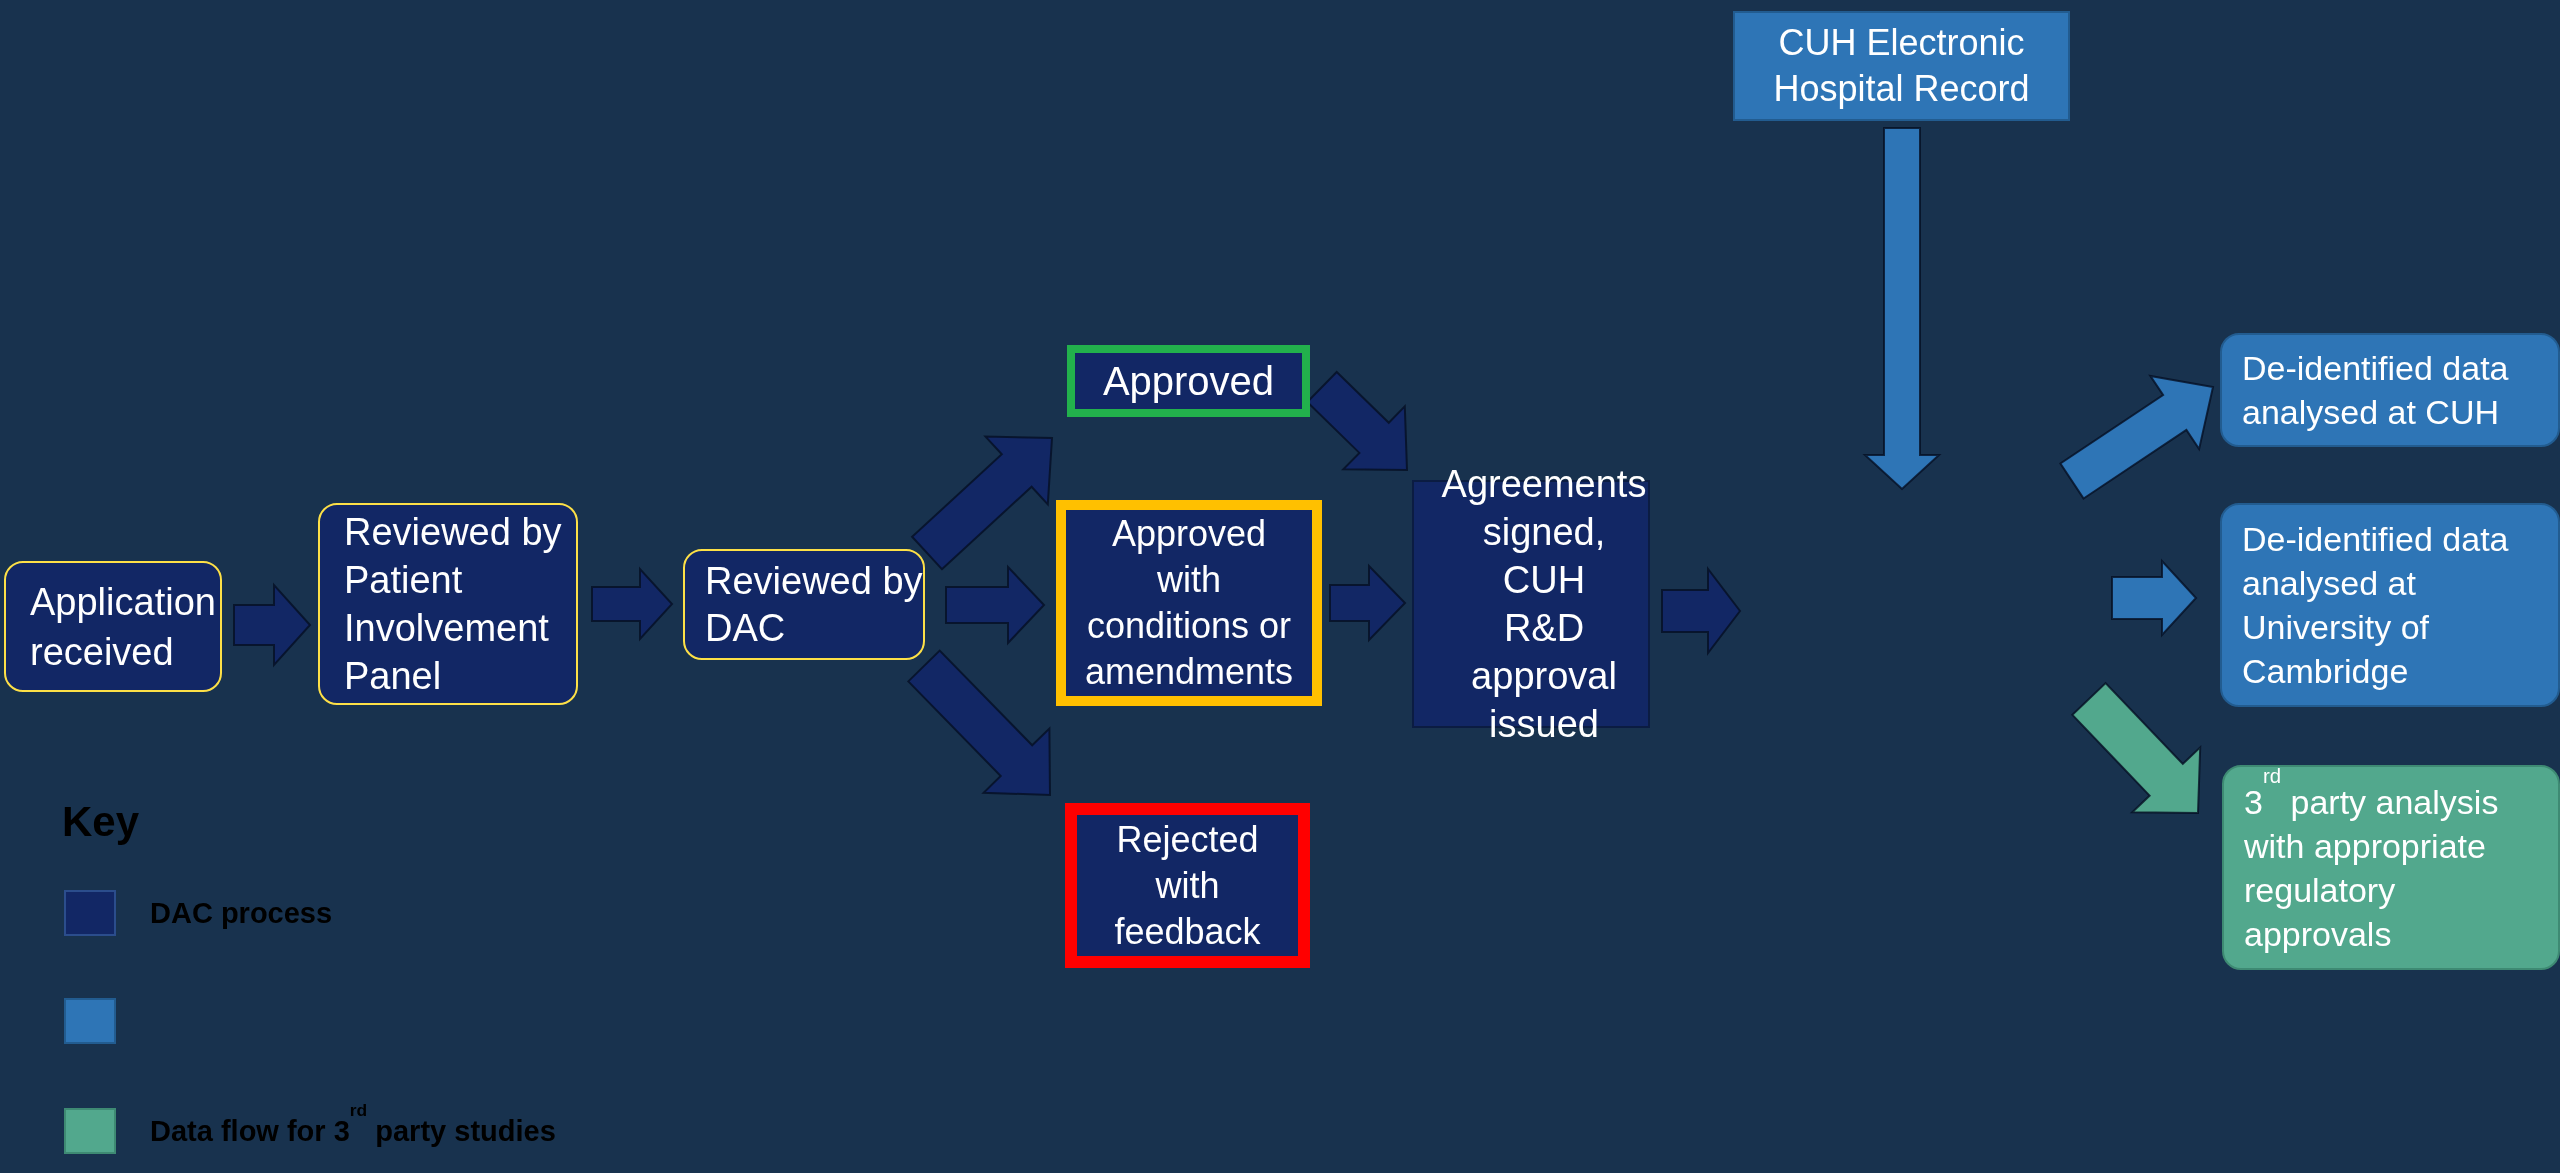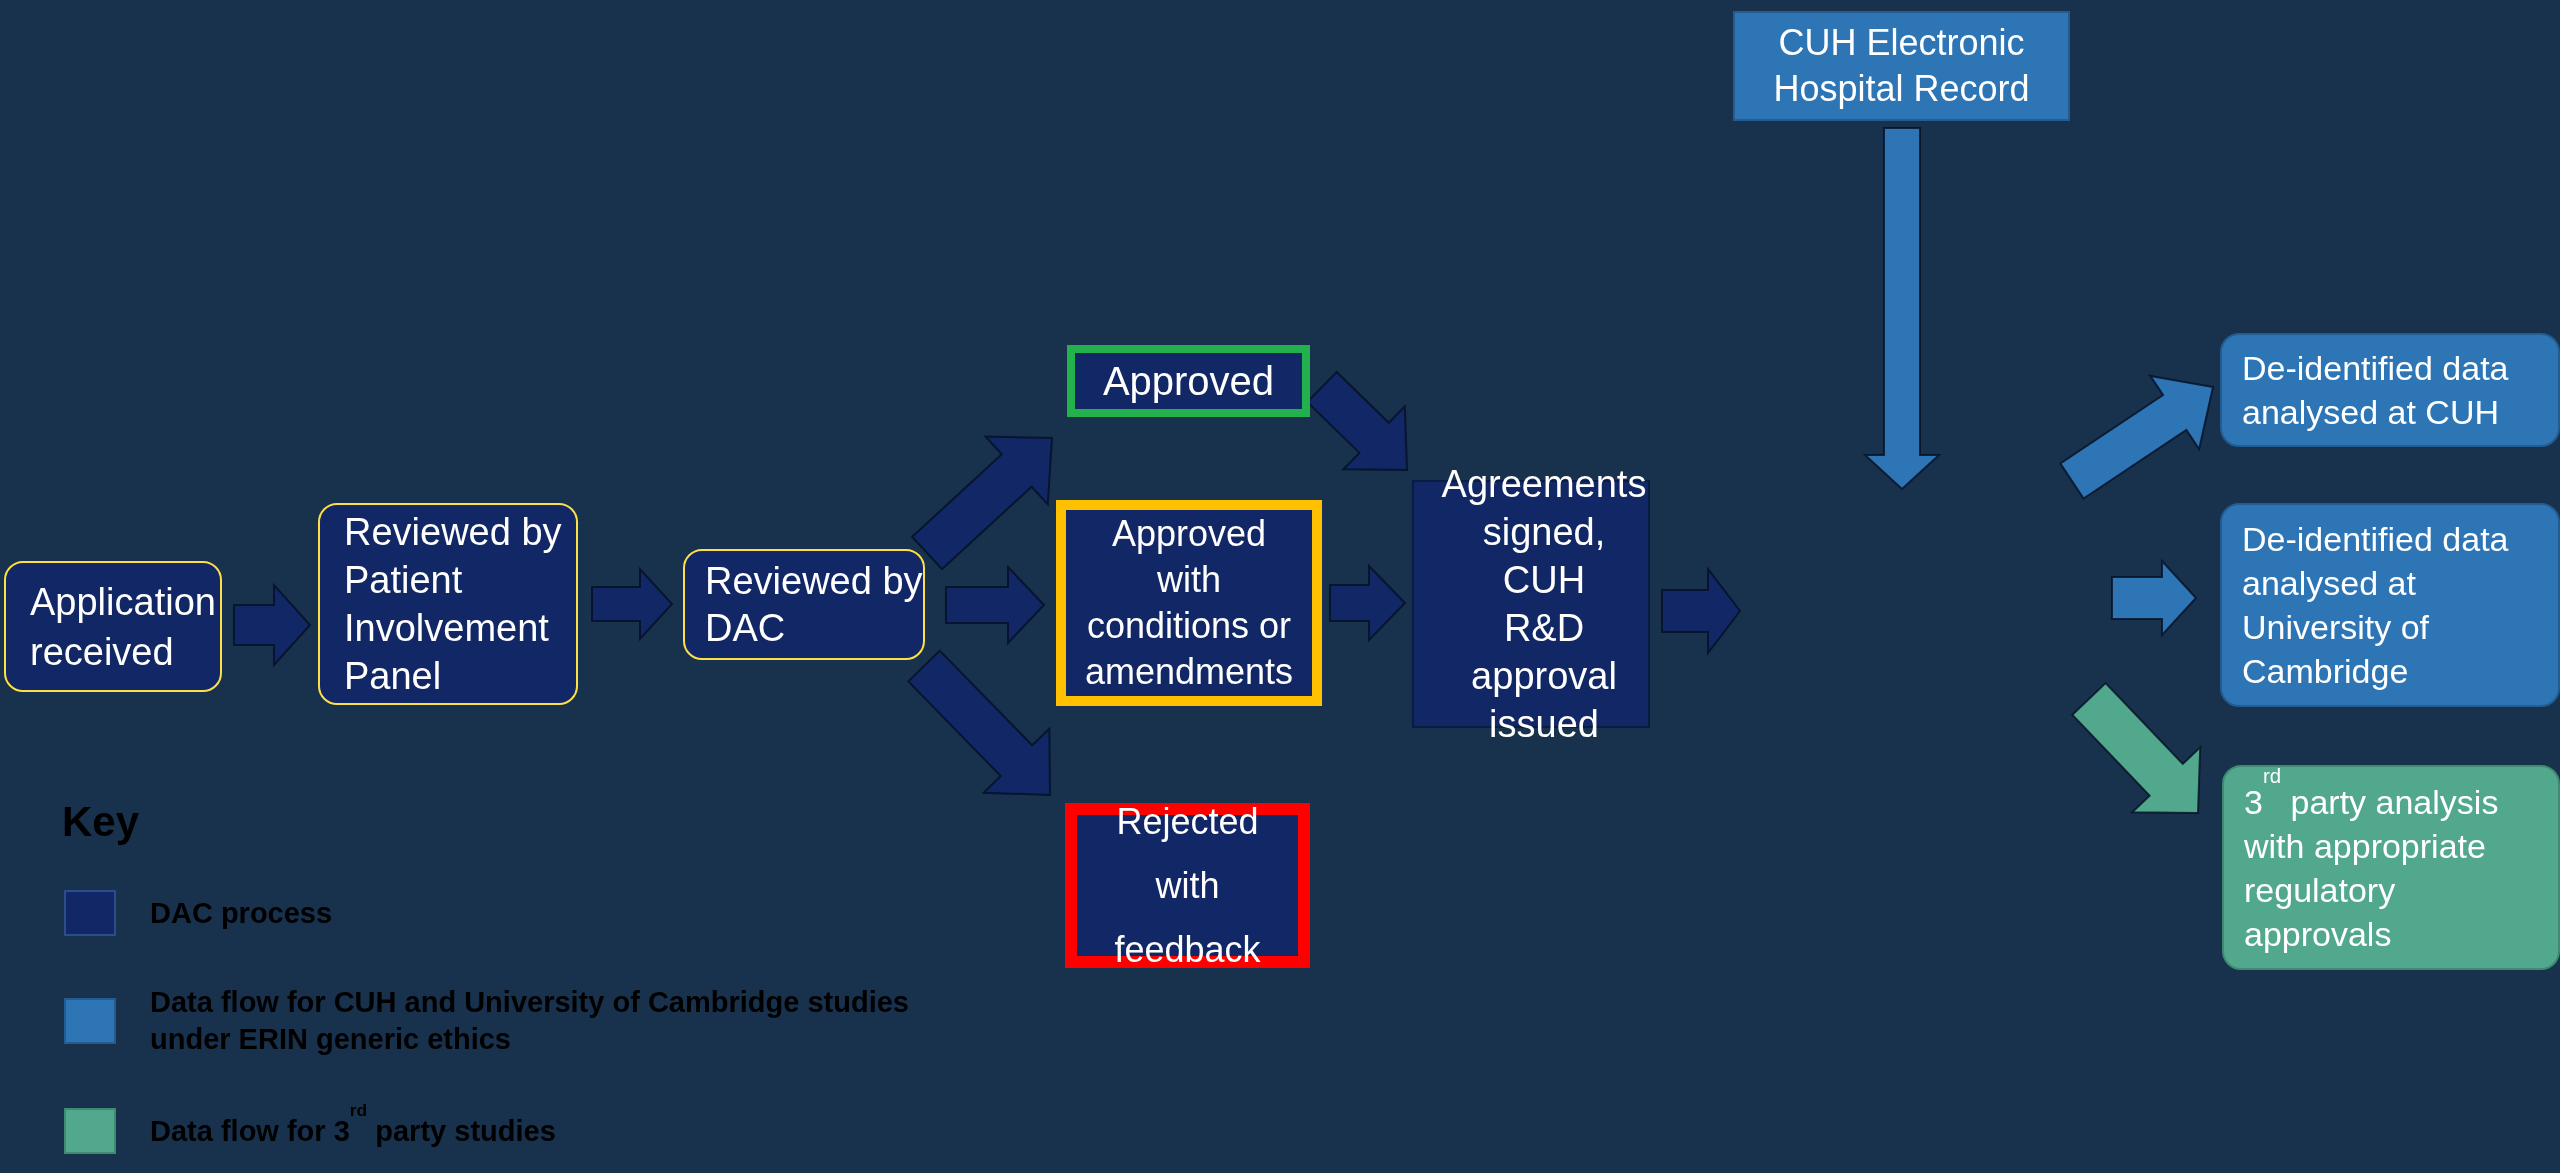--- a/index.html
+++ b/index.html
@@ -19,21 +19,21 @@
   .b-red{border:12px solid #FF0000;background:#122765;}
   .b-dark{border:2px solid #0B1C42;background:#122765;padding-left:26px;}
 
   
   #node-ehr{left:1733px;top:3px;width:337px;height:110px;font-size:36px;line-height:46px;margin-top:8px;}
   #node-application{left:4px;top:561px;width:218px;height:131px;font-size:38px;line-height:50px;padding-left:24px;}
   #node-panel{left:318px;top:503px;width:260px;height:202px;font-size:38px;line-height:48px;padding-left:24px;}
   #node-dac{left:683px;top:549px;width:242px;height:111px;font-size:38px;line-height:47px;padding-left:20px;}
   #node-approved{left:1067px;top:345px;width:243px;height:72px;font-size:40px;}
   #node-conditions{left:1056px;top:500px;width:266px;height:206px;font-size:36px;line-height:46px;}
-  #node-rejected{left:1065px;top:803px;width:245px;height:165px;font-size:36px;line-height:64px;}
+  #node-rejected{left:1065px;top:803px;width:245px;height:165px;font-size:36px;line-height:46px;}
   #node-agreements{left:1412px;top:480px;width:238px;height:248px;font-size:38px;line-height:48px;}
   #node-extraction{left:1758px;top:528px;width:337px;height:155px;font-size:32px;line-height:48px;}
   #node-cuh-analysis{left:2220px;top:333px;width:340px;height:114px;font-size:34px;line-height:44px;padding-left:20px;}
   #node-uoc-analysis{left:2220px;top:503px;width:340px;height:204px;font-size:34px;line-height:44px;padding-left:20px;}
   #node-third-party{left:2222px;top:765px;width:338px;height:205px;font-size:34px;line-height:44px;padding-left:20px;}
 
   sup{font-size:60%;vertical-align:top;position:relative;top:-0.15em;line-height:0;}
 
   
   .key-title{position:absolute;z-index:2;left:62px;top:798px;font-size:42px;font-weight:bold;color:#000000;}
@@ -137,22 +137,20 @@
 
   <div class="key-title">Key</div>
 
   <div class="key-item" id="key-item-0">
     <span class="key-swatch swatch-navy"></span>
     <span class="key-label">DAC process</span>
   </div>
 
   <div class="key-item" id="key-item-1">
     <span class="key-swatch swatch-blue"></span>
-    <span class="key-label">Data flow for CUH and University of Cambridge studies
-under ERIN generic ethics</span>
   </div>
 
   <div class="key-item" id="key-item-2">
     <span class="key-swatch swatch-teal"></span>
     <span class="key-label">Data flow for 3<sup>rd</sup> party studies</span>
   </div>
 
 </div>
 
 </body></html>

